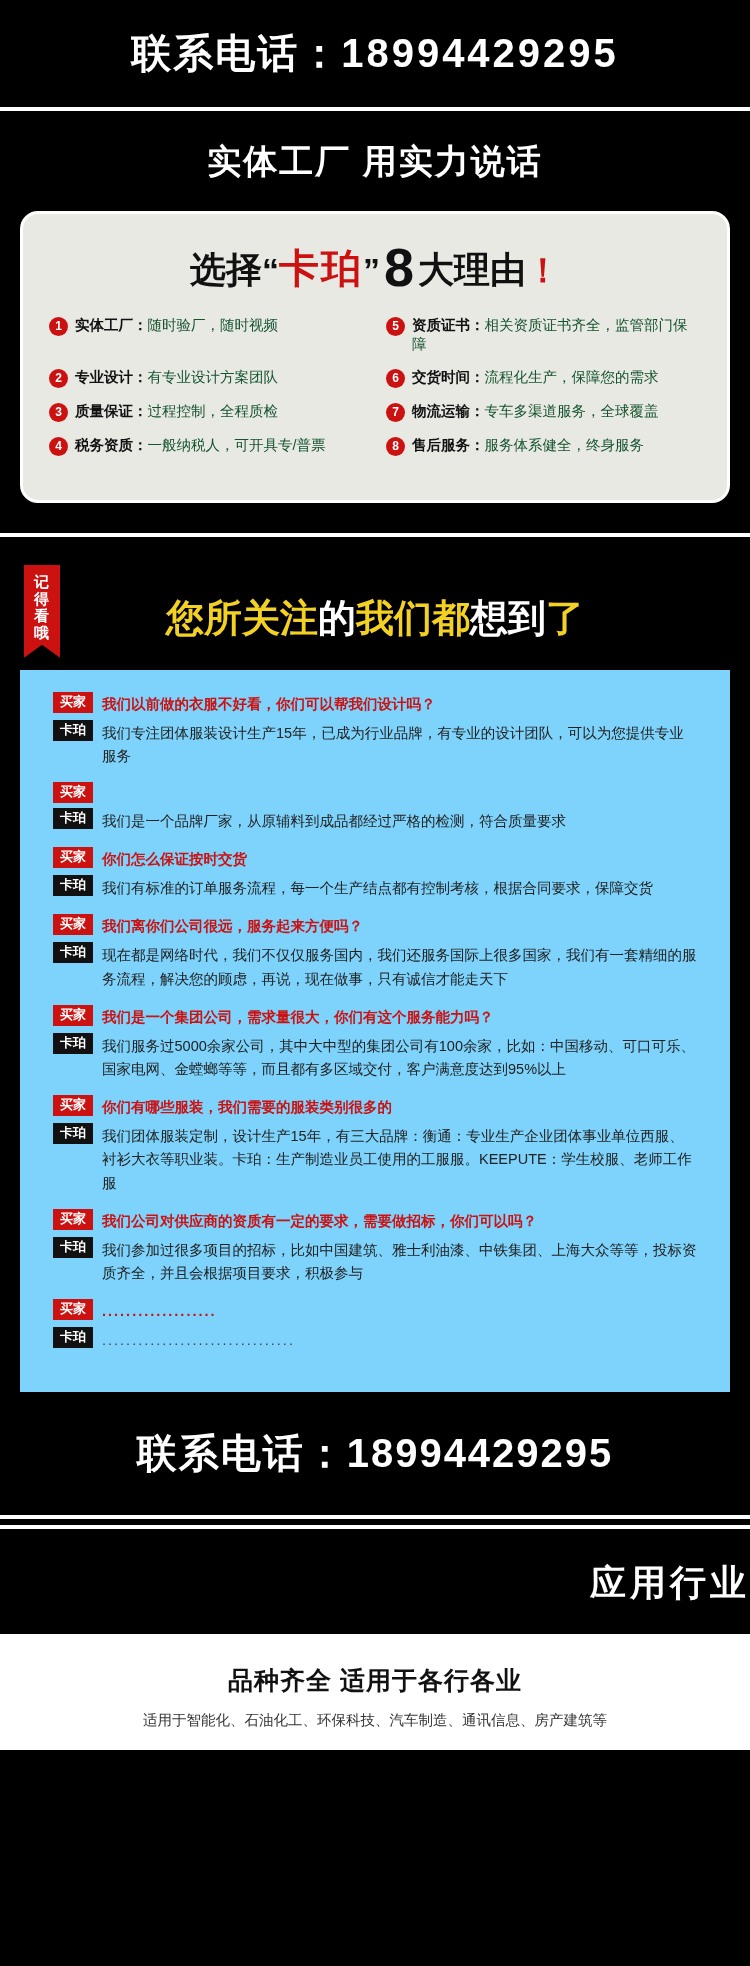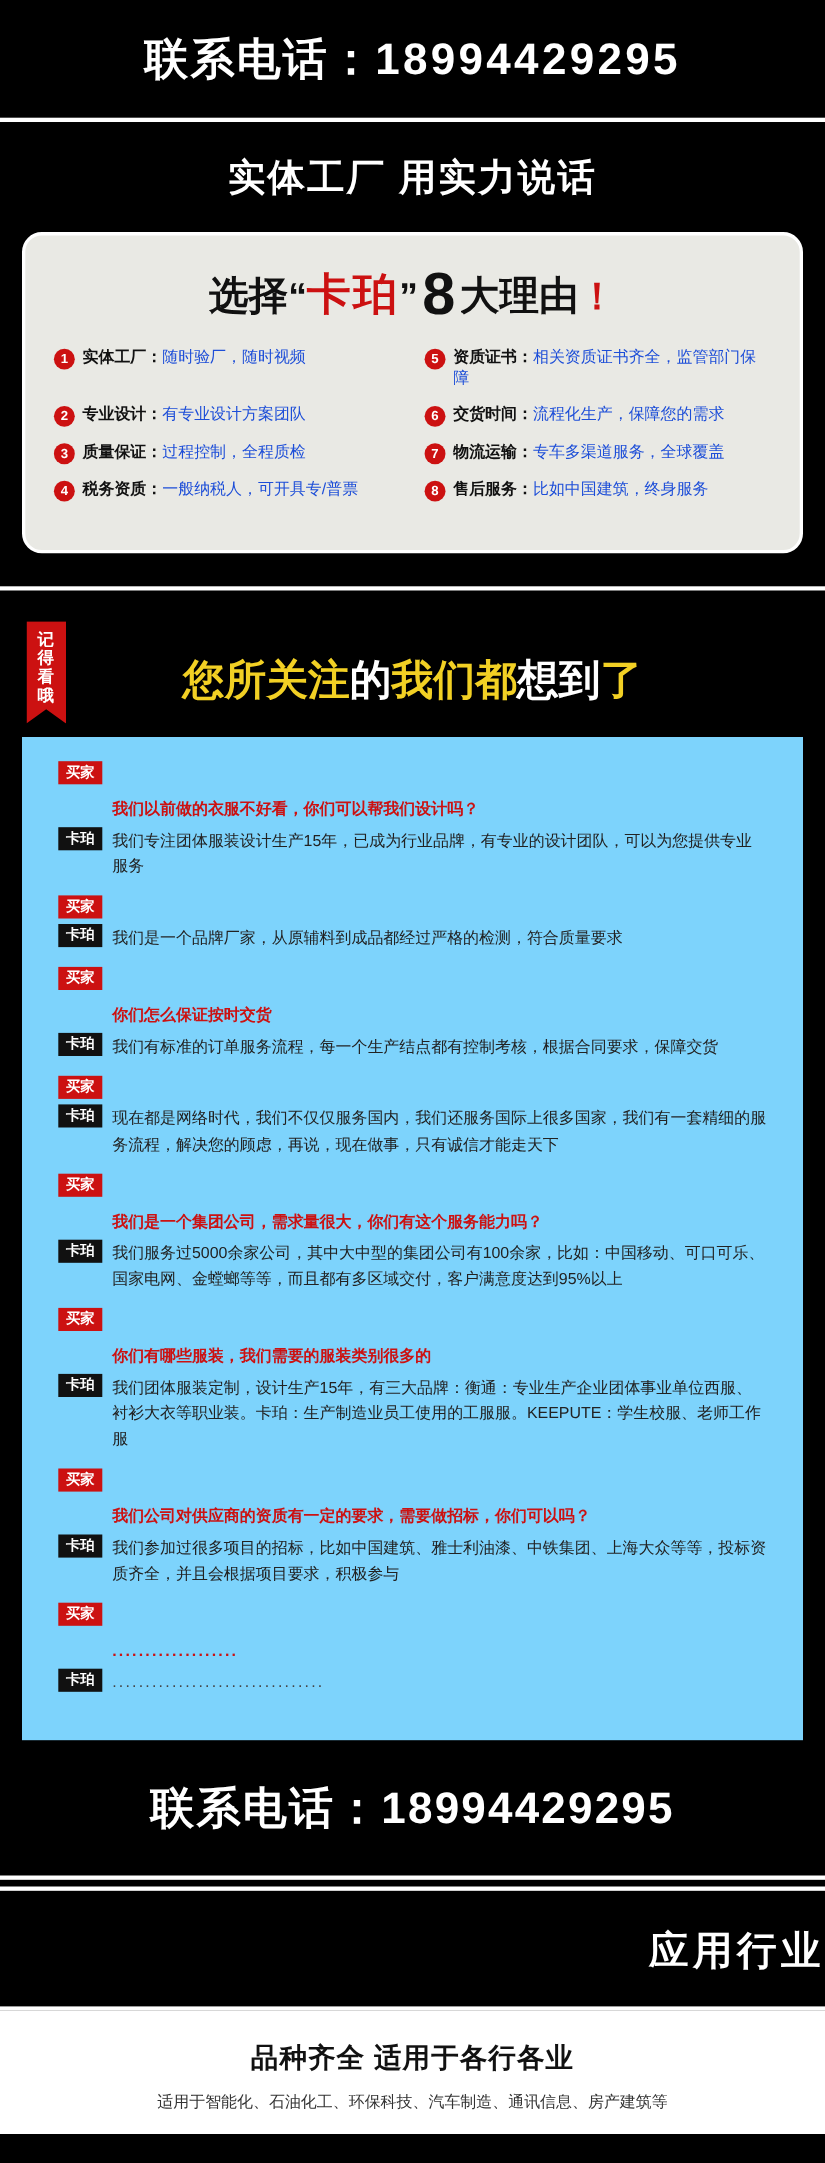--- a/index.html
+++ b/index.html
@@ -83,21 +83,21 @@
     background: #cc1111;
     color: #fff;
     font-size: 12px;
     line-height: 19px;
     text-align: center;
     margin-right: 7px;
     margin-top: 1px;
     font-weight: bold;
   }
   .reason .label { font-weight: bold; color: #111; white-space: nowrap; }
-  .reason .desc { color: #1d4ed8; }
+  .reason .desc { color: #14532d; }
 
   
   .qa-section { background: #000; padding: 18px 0 0; position: relative; }
   .qa-header {
     position: relative;
     text-align: center;
     padding: 26px 0 18px;
     margin-top: 12px;
   }
   .ribbon {
@@ -141,21 +141,20 @@
     white-space: nowrap;
   }
   .tag.buyer { background: #cc1111; }
   .tag.brand { background: #111; }
   .qtext {
     font-size: 14.5px;
     line-height: 1.45;
     color: #cc1111;
     font-weight: bold;
     padding-top: 2px;
-    margin-top: 32px;
   }
   .atext {
     font-size: 14.5px;
     line-height: 1.6;
     color: #222;
     padding-top: 2px;
   }
   .dots { color: #cc1111; letter-spacing: 2px; }
   .dots-dark { color: #444; letter-spacing: 2px; }
 
@@ -231,21 +230,21 @@
       <div class="reason">
         <span class="badge">7</span>
         <span><span class="label">物流运输：</span><span class="desc">专车多渠道服务，全球覆盖</span></span>
       </div>
       <div class="reason">
         <span class="badge">4</span>
         <span><span class="label">税务资质：</span><span class="desc">一般纳税人，可开具专/普票</span></span>
       </div>
       <div class="reason">
         <span class="badge">8</span>
-        <span><span class="label">售后服务：</span><span class="desc">比如中国建筑，终身服务</span></span>
+        <span><span class="label">售后服务：</span><span class="desc">服务体系健全，终身服务</span></span>
       </div>
     </div>
   </div>
 
   <div class="rule-white"></div>
 
   <div class="qa-section">
     <div class="qa-header">
       <div class="ribbon">记得看哦</div>
       <div class="h">
@@ -283,20 +282,21 @@
         </div>
         <div class="qa-row">
           <span class="tag brand">卡珀</span>
           <span class="atext">我们有标准的订单服务流程，每一个生产结点都有控制考核，根据合同要求，保障交货</span>
         </div>
       </div>
 
       <div class="qa-item">
         <div class="qa-row">
           <span class="tag buyer">买家</span>
+          <span class="qtext">我们离你们公司很远，服务起来方便吗？</span>
         </div>
         <div class="qa-row">
           <span class="tag brand">卡珀</span>
           <span class="atext">现在都是网络时代，我们不仅仅服务国内，我们还服务国际上很多国家，我们有一套精细的服务流程，解决您的顾虑，再说，现在做事，只有诚信才能走天下</span>
         </div>
       </div>
 
       <div class="qa-item">
         <div class="qa-row">
           <span class="tag buyer">买家</span>

